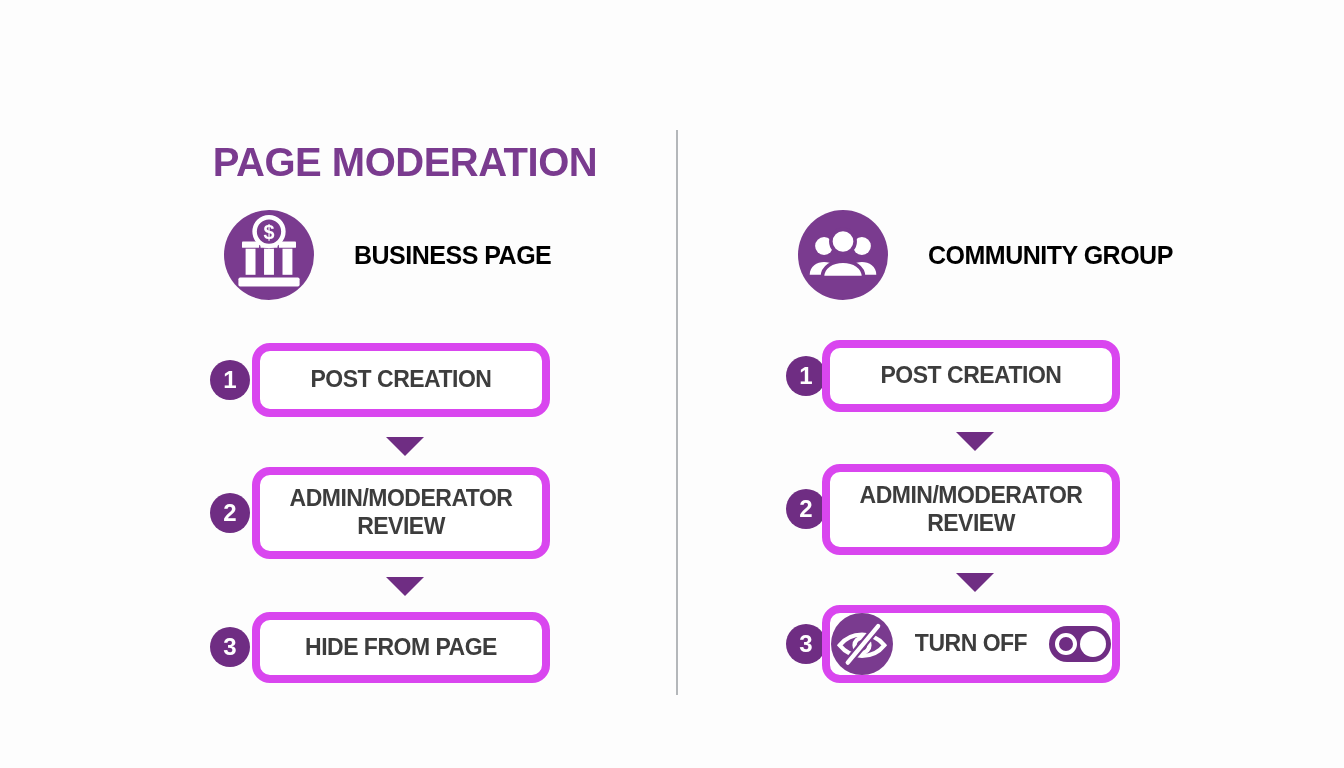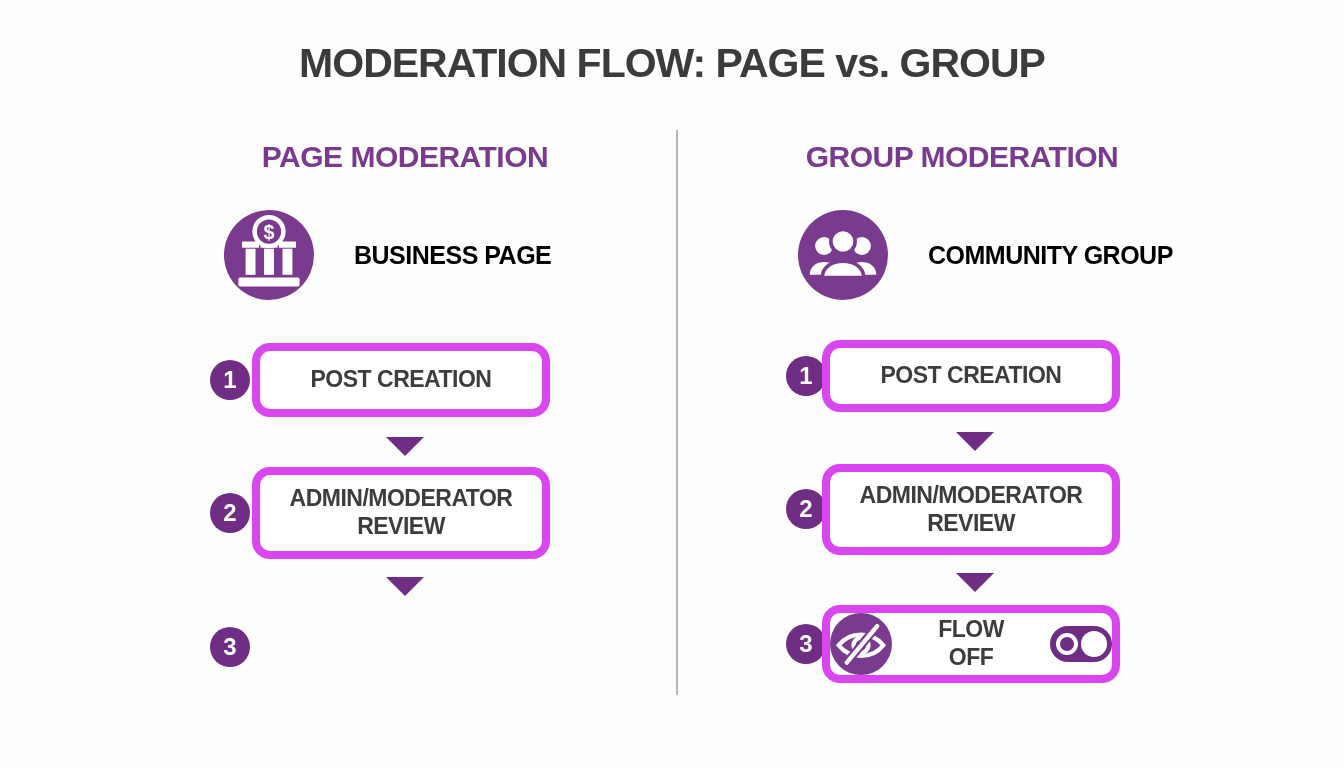--- a/index.html
+++ b/index.html
@@ -20,21 +20,21 @@
   }
 
   .divider {
     position: absolute; left: 676px; top: 130px;
     width: 2px; height: 565px; background: #b4b7ba;
   }
 
   .col-heading {
     position: absolute; top: 140px;
     text-align: center;
-    font-size: 30px; font-weight: 700; letter-spacing: -0.5px;
+    font-size: 40px; font-weight: 700; letter-spacing: -0.5px;
     color: #7a3b8f;
   }
   .col-heading.left  { left: 160px; width: 490px; }
   .col-heading.right { left: 752px; width: 420px; }
 
   .entity {
     position: absolute; top: 210px; height: 90px;
     display: flex; align-items: center; gap: 40px;
   }
   .entity.left  { left: 224px; }
@@ -119,21 +119,20 @@
     position: absolute; right: 5px; top: 5px;
     width: 26px; height: 26px; border-radius: 50%;
     background: #ffffff;
   }
 </style>
 </head>
 <body>
 
 <div class="stage">
 
-  <div class="title">MODERATION FLOW: PAGE vs. GROUP</div>
 
   <div class="divider"></div>
 
   <div class="col-heading left">PAGE MODERATION</div>
 
   <div class="entity left">
     <span class="entity-icon">
       <svg viewBox="0 0 100 100" aria-hidden="true">
         <rect x="16" y="75" width="68" height="10" rx="2" fill="#ffffff"></rect>
         <rect x="20" y="35" width="19" height="7" rx="1" fill="#ffffff"></rect>
@@ -153,22 +152,22 @@
   <div class="step-box L-box1">POST CREATION</div>
 
   <div class="arrow-down L-arrow1"></div>
 
   <div class="badge L-badge2">2</div>
   <div class="step-box L-box2">ADMIN/MODERATOR REVIEW</div>
 
   <div class="arrow-down L-arrow2"></div>
 
   <div class="badge L-badge3">3</div>
-
-  <div class="col-heading right">GROUP MODERATION</div>
+  <div class="step-box L-box3">HIDE FROM PAGE</div>
+
 
   <div class="entity right">
     <span class="entity-icon">
       <svg viewBox="0 0 100 100" aria-hidden="true">
         <circle cx="29" cy="40" r="10" fill="#ffffff"></circle>
         <path d="M13,72 C13,53 45,53 45,72 Z" fill="#ffffff"></path>
         <circle cx="71" cy="40" r="10" fill="#ffffff"></circle>
         <path d="M55,72 C55,53 87,53 87,72 Z" fill="#ffffff"></path>
         <circle cx="50" cy="35" r="13.5" fill="#ffffff" stroke="#7a3b8f" stroke-width="4"></circle>
         <path d="M27,75 C27,51 73,51 73,75 Z" fill="#ffffff" stroke="#7a3b8f" stroke-width="4"></path>
@@ -190,20 +189,20 @@
   <div class="badge R-badge3">3</div>
   <div class="step-box R-box3">
     <span class="eye-circle">
       <svg viewBox="0 0 100 100" aria-hidden="true">
         <path d="M14,52 C32,29 68,29 86,52 C68,75 32,75 14,52 Z" fill="none" stroke="#ffffff" stroke-width="7"></path>
         <circle cx="50" cy="52" r="12" fill="none" stroke="#ffffff" stroke-width="7"></circle>
         <line x1="27" y1="80" x2="76" y2="21" stroke="#7a3b8f" stroke-width="14"></line>
         <line x1="27" y1="80" x2="76" y2="21" stroke="#ffffff" stroke-width="7" stroke-linecap="round"></line>
       </svg>
     </span>
-    <span>FLOW OFF</span>
+    <span>TURN OFF</span>
     <span class="toggle">
       <span class="ring"></span>
       <span class="knob"></span>
     </span>
   </div>
 
 </div>
 
 </body></html>

